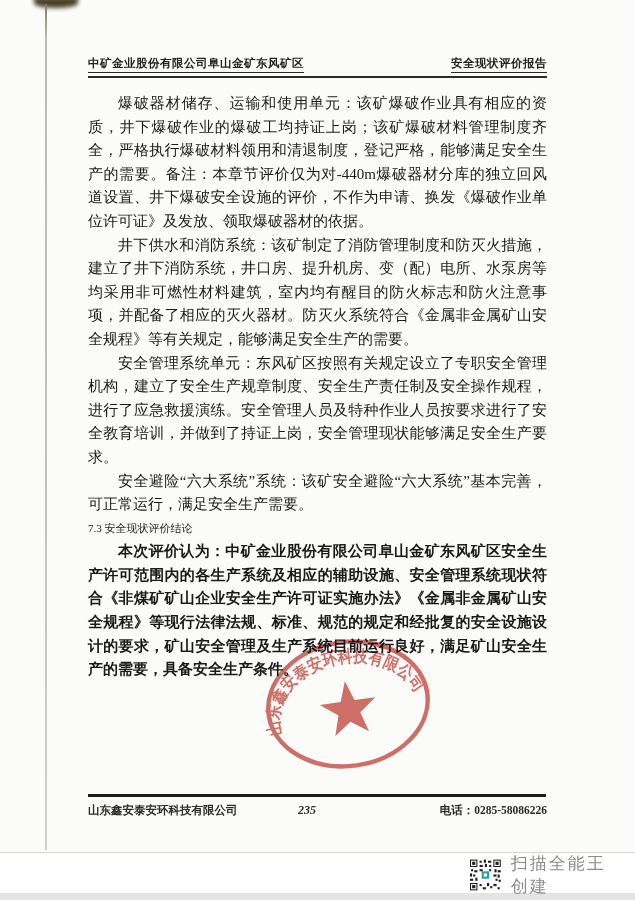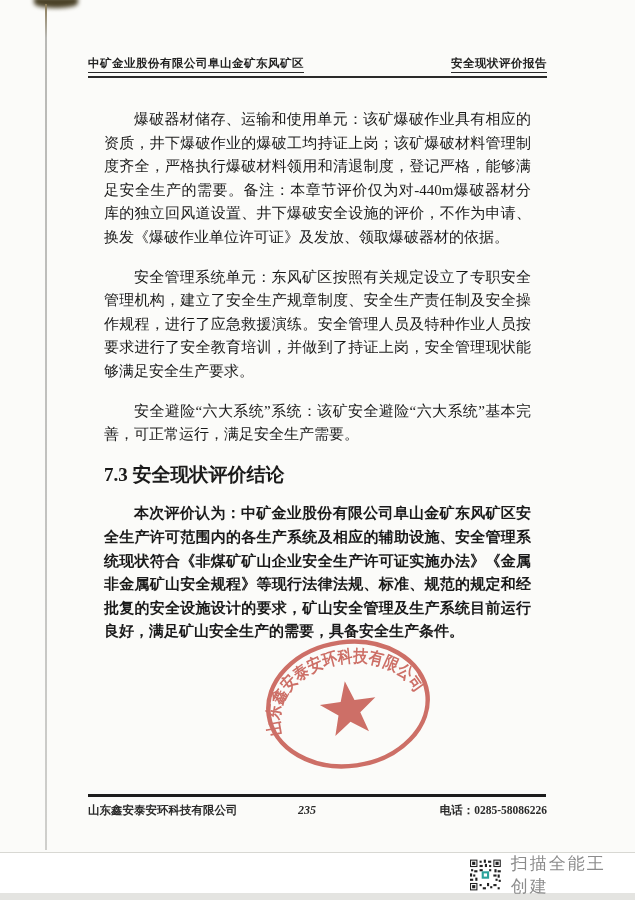--- a/index.html
+++ b/index.html
@@ -14,23 +14,23 @@
   .bottom-strip{position:absolute;left:0;bottom:0;width:635px;height:7px;background:#e4e4e1;}
 
   .header{position:absolute;left:88px;top:56px;width:459px;display:flex;
           justify-content:space-between;align-items:flex-end;
           border-bottom:2px solid #2a2a2a;padding-bottom:3px;}
   .header span{font-size:11.5px;font-weight:bold;color:#222;letter-spacing:0.5px;
                border-bottom:1px solid #2a2a2a;padding-bottom:1px;}
 
   .content{position:absolute;left:88px;top:92px;width:459px;color:#1a1a1a;
            font-size:15px;line-height:23.6px;text-align:justify;}
-  .content p{margin:16px;text-indent:2em;}
+  .content p{margin:0;text-indent:2em;}
   .content p.noindent{text-indent:0;}
-  .sec-heading{margin:5px 0 2px 0;font-size:19px;font-weight:bold;text-indent:0 !important;}
+  .sec-heading{margin:5px 0 2px 0;font-size:11px;font-weight:normal;text-indent:0 !important;}
   .bold-para{font-weight:bold;}
 
   .footer-rule{position:absolute;left:88px;top:794px;width:458px;height:3px;background:#1c1c1c;}
   .footer{position:absolute;left:88px;top:803px;width:459px;display:flex;
           justify-content:space-between;align-items:baseline;
           font-size:11.5px;font-weight:bold;color:#2b2b2b;}
   .footer .pageno{position:absolute;left:210px;font-size:12px;font-style:italic;}
 
   .stamp{position:absolute;left:263px;top:637px;width:170px;height:134px;
          mix-blend-mode:multiply;opacity:0.72;transform:rotate(-8deg);pointer-events:none;}
@@ -48,20 +48,21 @@
   <div class="corner-blob"></div>
   <div class="spine-line"></div>
 
   <div class="header">
     <span>中矿金业股份有限公司阜山金矿东风矿区</span>
     <span>安全现状评价报告</span>
   </div>
 
   <div class="content">
     <p>爆破器材储存、运输和使用单元：该矿爆破作业具有相应的资质，井下爆破作业的爆破工均持证上岗；该矿爆破材料管理制度齐全，严格执行爆破材料领用和清退制度，登记严格，能够满足安全生产的需要。备注：本章节评价仅为对-440m爆破器材分库的独立回风道设置、井下爆破安全设施的评价，不作为申请、换发《爆破作业单位许可证》及发放、领取爆破器材的依据。</p>
+    <p>井下供水和消防系统：该矿制定了消防管理制度和防灭火措施，建立了井下消防系统，井口房、提升机房、变（配）电所、水泵房等均采用非可燃性材料建筑，室内均有醒目的防火标志和防火注意事项，并配备了相应的灭火器材。防灭火系统符合《金属非金属矿山安全规程》等有关规定，能够满足安全生产的需要。</p>
     <p>安全管理系统单元：东风矿区按照有关规定设立了专职安全管理机构，建立了安全生产规章制度、安全生产责任制及安全操作规程，进行了应急救援演练。安全管理人员及特种作业人员按要求进行了安全教育培训，并做到了持证上岗，安全管理现状能够满足安全生产要求。</p>
     <p>安全避险“六大系统”系统：该矿安全避险“六大系统”基本完善，可正常运行，满足安全生产需要。</p>
     <p class="sec-heading noindent">7.3 安全现状评价结论</p>
     <p class="bold-para">本次评价认为：中矿金业股份有限公司阜山金矿东风矿区安全生产许可范围内的各生产系统及相应的辅助设施、安全管理系统现状符合《非煤矿矿山企业安全生产许可证实施办法》《金属非金属矿山安全规程》等现行法律法规、标准、规范的规定和经批复的安全设施设计的要求，矿山安全管理及生产系统目前运行良好，满足矿山安全生产的需要，具备安全生产条件。</p>
   </div>
 
   <svg class="stamp" viewBox="0 0 170 134">
     <ellipse cx="85" cy="67" rx="80" ry="62" fill="none" stroke="#bf3a2e" stroke-width="4.5"></ellipse>
     <path id="sealArc" d="M 16,92 A 71 54 0 1 1 154,92" fill="none"></path>
     <text font-size="17" font-weight="bold" fill="#bf3a2e" font-family="Liberation Serif, DejaVu Serif, serif">

